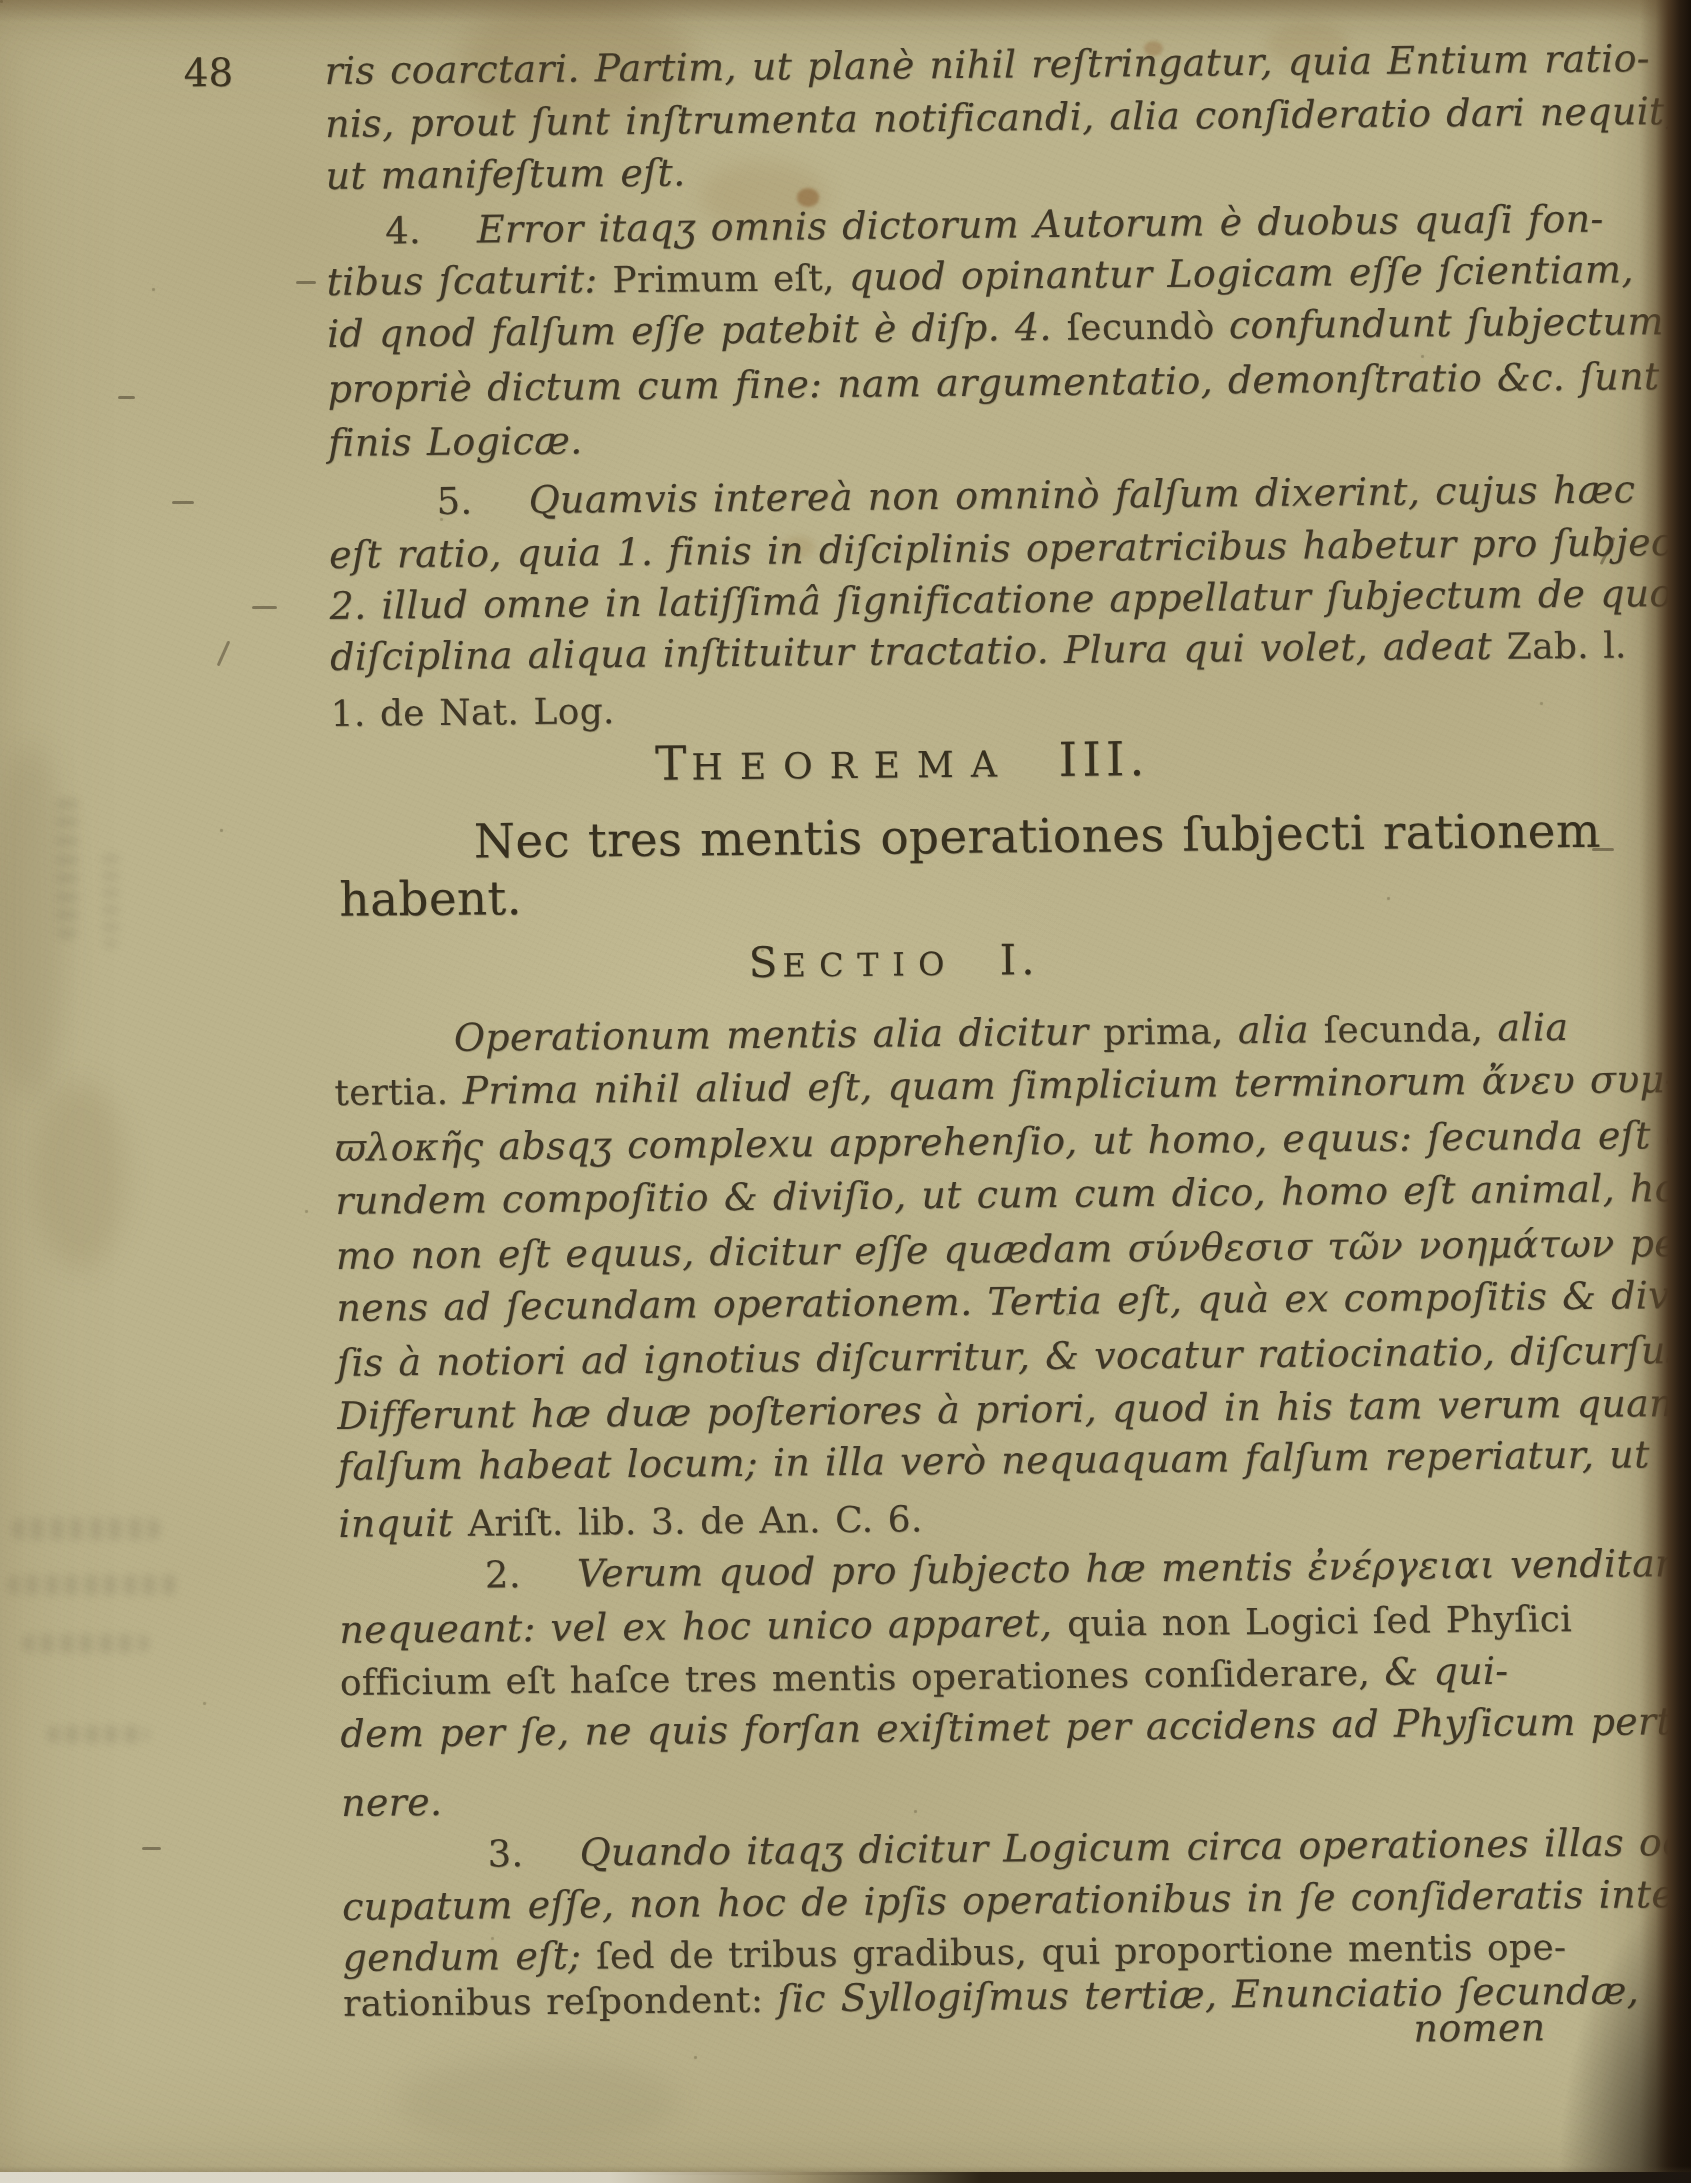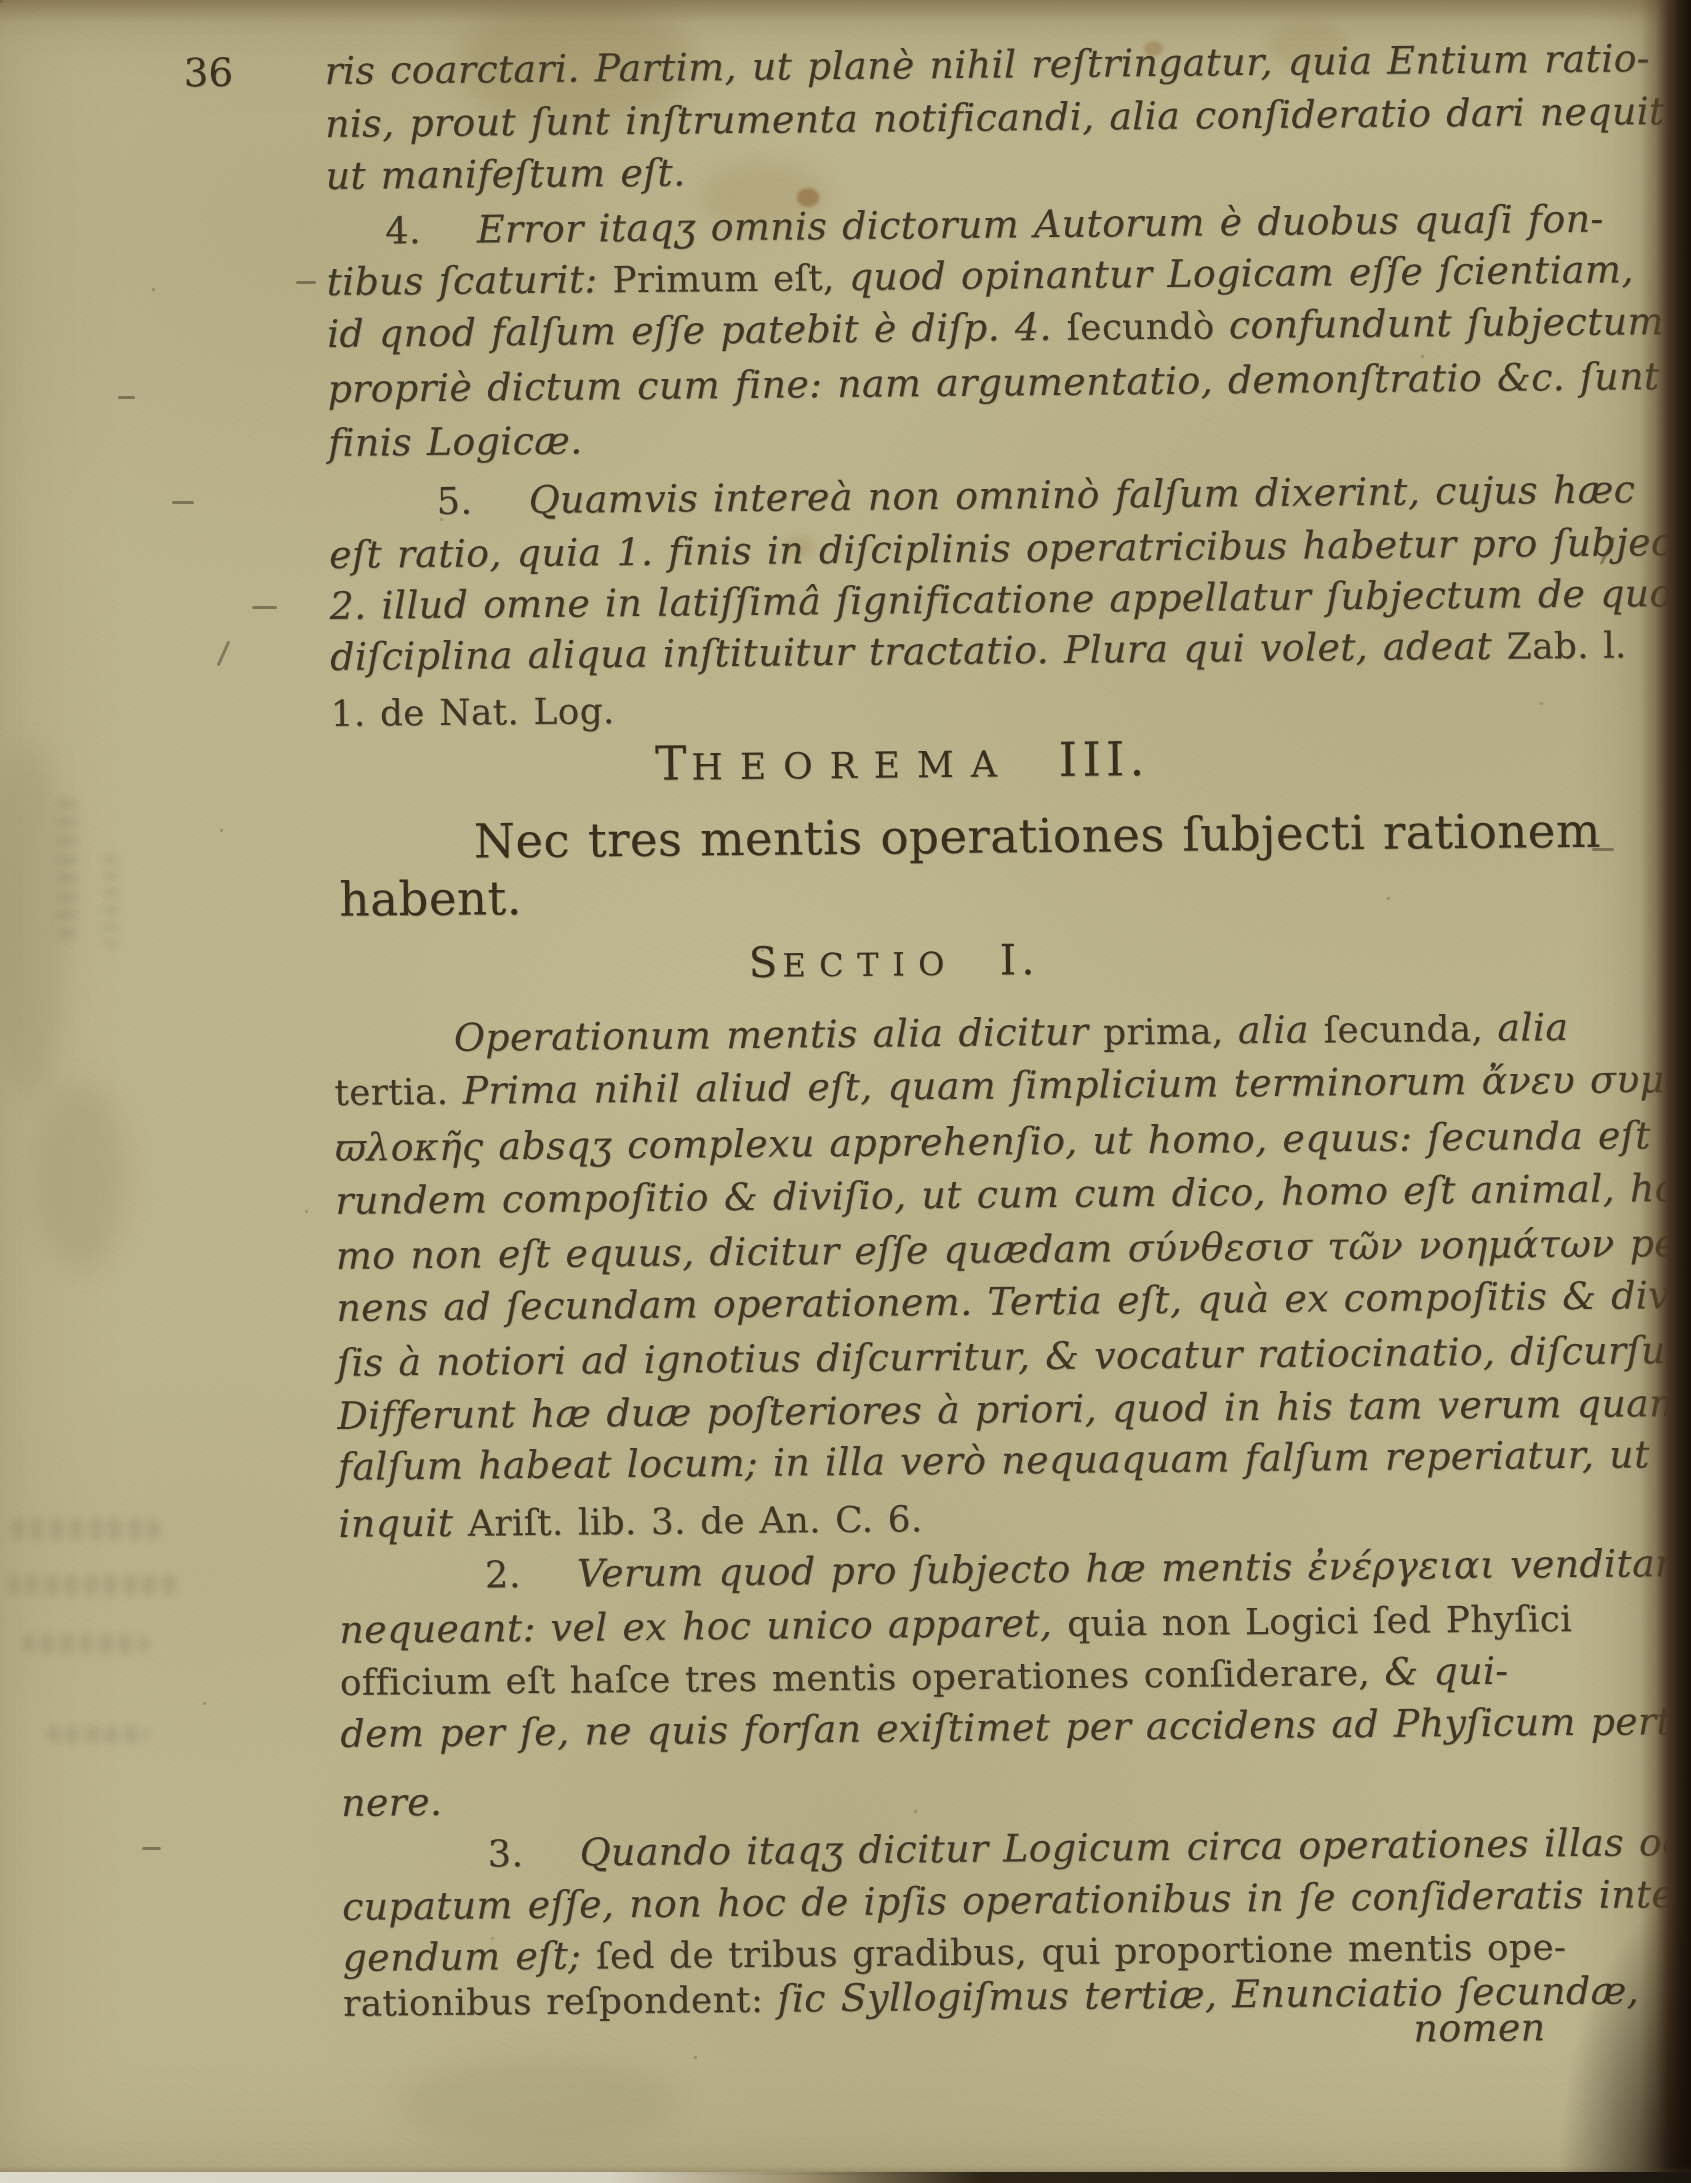--- a/index.html
+++ b/index.html
@@ -157,21 +157,21 @@
   <div class="ghost g1"></div>
   <div class="ghost g2"></div>
   <div class="ghost g3"></div>
   <div class="ghost g4"></div>
   <div class="ghost g5"></div>
   <div class="ghost g6"></div>
 
   <div class="specks"></div>
 
   <div id="text-layer">
-    <div class="pagenum">36</div>
+    <div class="pagenum">48</div>
   <div class="line " style="top: 47px; left: 334px;"><span class="s-i">ris coarctari. Partim, ut planè nihil reſtringatur, quia Entium ratio-</span></div>
       <div class="line " style="top: 100px; left: 334px;"><span class="s-i">nis, prout ſunt inſtrumenta notificandi, alia conſideratio dari nequit,</span></div>
       <div class="line " style="top: 152px; left: 334px;"><span class="s-i">ut manifeſtum eſt.</span></div>
       <div class="line " style="top: 207px; left: 393px;"><span class="s-num">4.</span><span class="s-i">Error itaqʒ omnis dictorum Autorum è duobus quaſi fon-</span></div>
       <div class="line " style="top: 258px; left: 334px;"><span class="s-i">tibus ſcaturit: </span><span class="s-r">Primum eſt, </span><span class="s-i">quod opinantur Logicam eſſe ſcientiam,</span></div>
       <div class="line " style="top: 310px; left: 334px;"><span class="s-i">id qnod falſum eſſe patebit è diſp. 4. </span><span class="s-r">ſecundò </span><span class="s-i">confundunt ſubjectum</span></div>
       <div class="line " style="top: 365px; left: 334px;"><span class="s-i">propriè dictum cum fine: nam argumentatio, demonſtratio &amp;c. ſunt</span></div>
       <div class="line " style="top: 419px; left: 334px;"><span class="s-i">finis Logicæ.</span></div>
       <div class="line " style="top: 478px; left: 442px;"><span class="s-num">5.</span><span class="s-i">Quamvis intereà non omninò falſum dixerint, cujus hæc</span></div>
       <div class="line " style="top: 531px; left: 334px;"><span class="s-i">eſt ratio, quia 1. finis in diſciplinis operatricibus habetur pro ſubjecto,</span></div>

